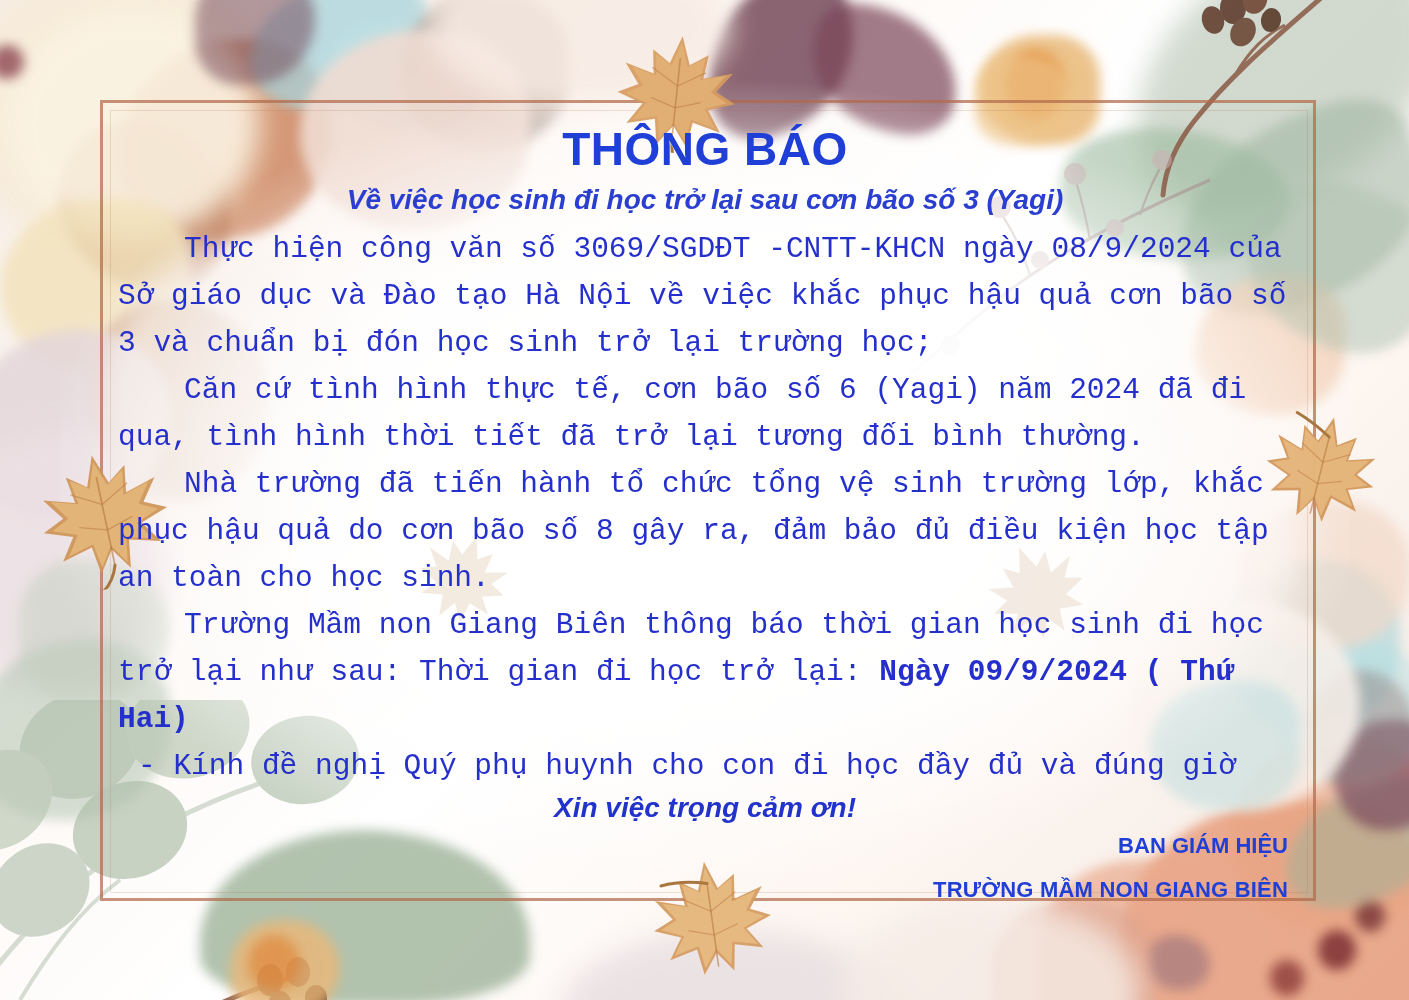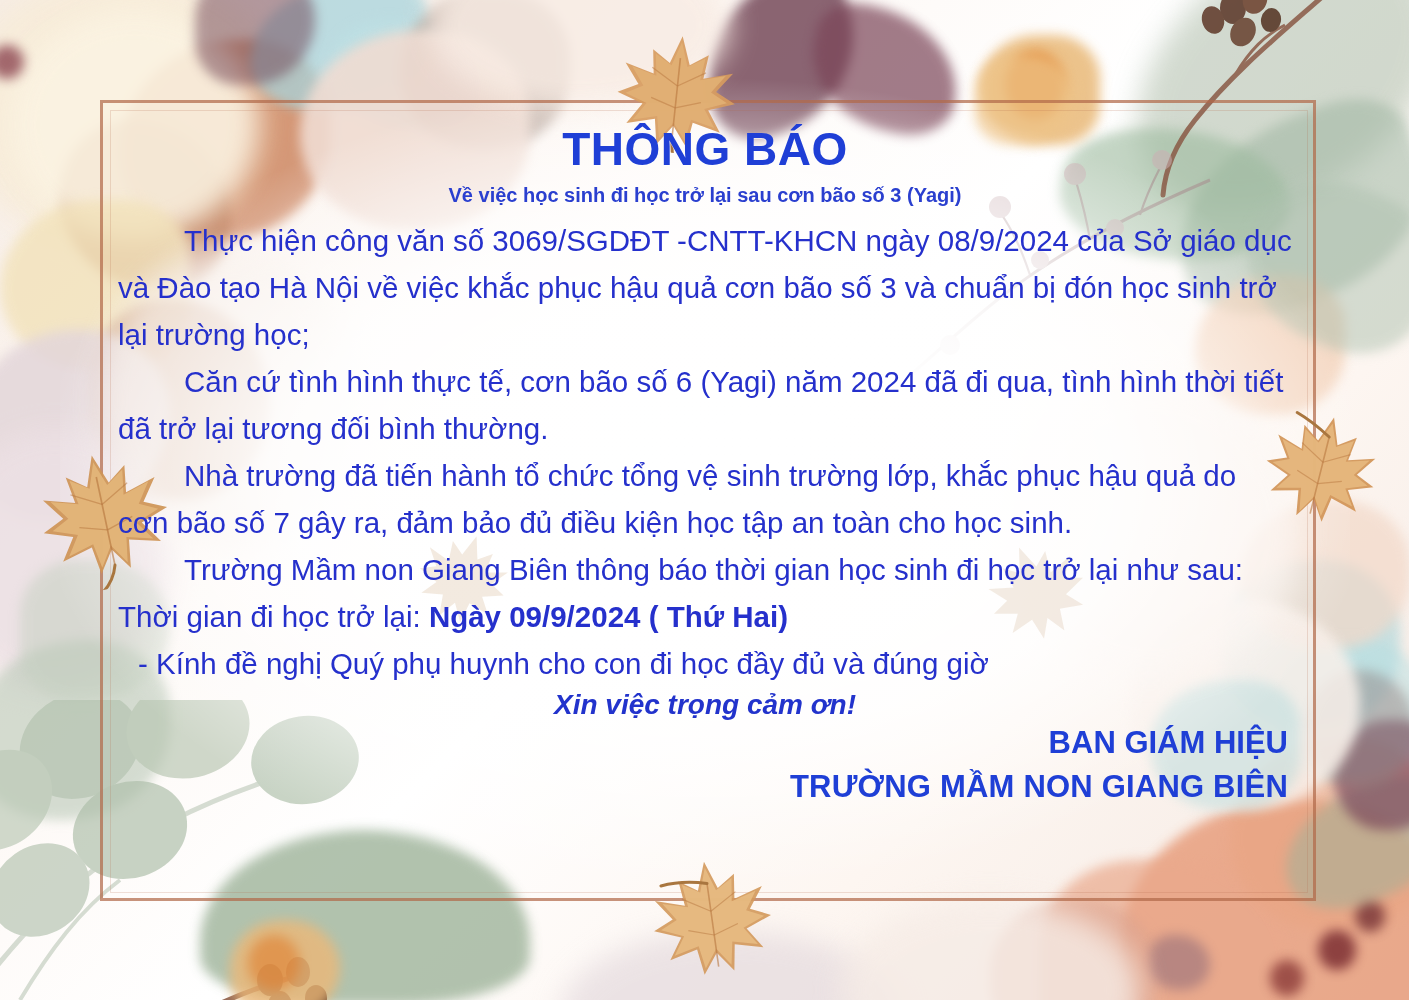--- a/index.html
+++ b/index.html
@@ -42,38 +42,38 @@
 
   
   .content{position:absolute;left:100px;top:100px;width:1210px;height:795px;z-index:50;}
   .title{
     text-align:center;margin-top:22px;
     font-size:46px;font-weight:bold;letter-spacing:.5px;
     color:#1f3fd6;text-shadow:0 1px 0 rgba(255,255,255,.6);
   }
   .subtitle{
     text-align:center;margin-top:8px;
-    font-size:20px;font-weight:bold;
+    font-size:28px;font-weight:bold;font-style:italic;
     color:#2a3fcf;
   }
   .body{
     margin:10px 18px 0 18px;
     font-size:29.5px;line-height:47px;color:#2530cc;
     text-align:left;
   }
-  .para{margin:0;text-indent:66px;}
+  .para{margin:0;text-indent:66px;font-family:Liberation Mono, monospace;}
   .para.noindent{text-indent:0;margin-left:20px;}
   .strongdate{font-weight:bold;}
   .thanks{
     text-align:center;margin-top:2px;
     font-size:28px;font-weight:bold;font-style:italic;color:#2233cc;
   }
   .sign{
     text-align:right;margin-right:22px;
-    font-size:31px;font-weight:bold;color:#1f3fd6;line-height:44px;
+    font-size:22px;font-weight:bold;color:#1f3fd6;line-height:44px;
   }
   .sign .l2{letter-spacing:.2px;}
 </style>
 </head>
 <body>
 
 <div class="poster">
 
   <div class="bg">
 
@@ -292,21 +292,21 @@
 
   <div class="content">
 
     <div class="title">THÔNG BÁO</div>
 
     <div class="subtitle">Về  việc học sinh đi học trở lại sau cơn bão số 3 (Yagi)</div>
 
     <div class="body">
       <p class="para">Thực hiện công văn số 3069/SGDĐT -CNTT-KHCN ngày 08/9/2024 của Sở giáo dục và Đào tạo Hà Nội về việc khắc phục hậu quả cơn bão số 3 và chuẩn bị đón học sinh trở lại trường học;</p>
       <p class="para">Căn cứ tình hình thực tế, cơn bão số 6 (Yagi) năm 2024 đã đi qua, tình hình thời tiết đã trở lại tương đối bình thường.</p>
-      <p class="para">Nhà trường đã tiến hành tổ chức tổng vệ sinh trường lớp, khắc phục hậu quả do cơn bão số 7 gây ra, đảm bảo đủ điều kiện học tập an toàn cho học sinh.</p>
+      <p class="para">Nhà trường đã tiến hành tổ chức tổng vệ sinh trường lớp, khắc phục hậu quả do cơn bão số 8 gây ra, đảm bảo đủ điều kiện học tập an toàn cho học sinh.</p>
       <p class="para"><span>Trường Mầm non Giang Biên thông báo thời gian học sinh đi học trở lại như sau:  Thời gian đi học trở lại:  </span><span class="strongdate">Ngày 09/9/2024 ( Thứ Hai)</span></p>
       <p class="para noindent">- Kính đề nghị Quý phụ huynh cho con đi học đầy đủ và đúng giờ</p>
     </div>
 
     <div class="thanks">Xin việc trọng cảm ơn!</div>
 
     <div class="sign">
       <div>BAN GIÁM HIỆU</div>
       <div class="l2">TRƯỜNG MẦM NON GIANG BIÊN</div>
     </div>

